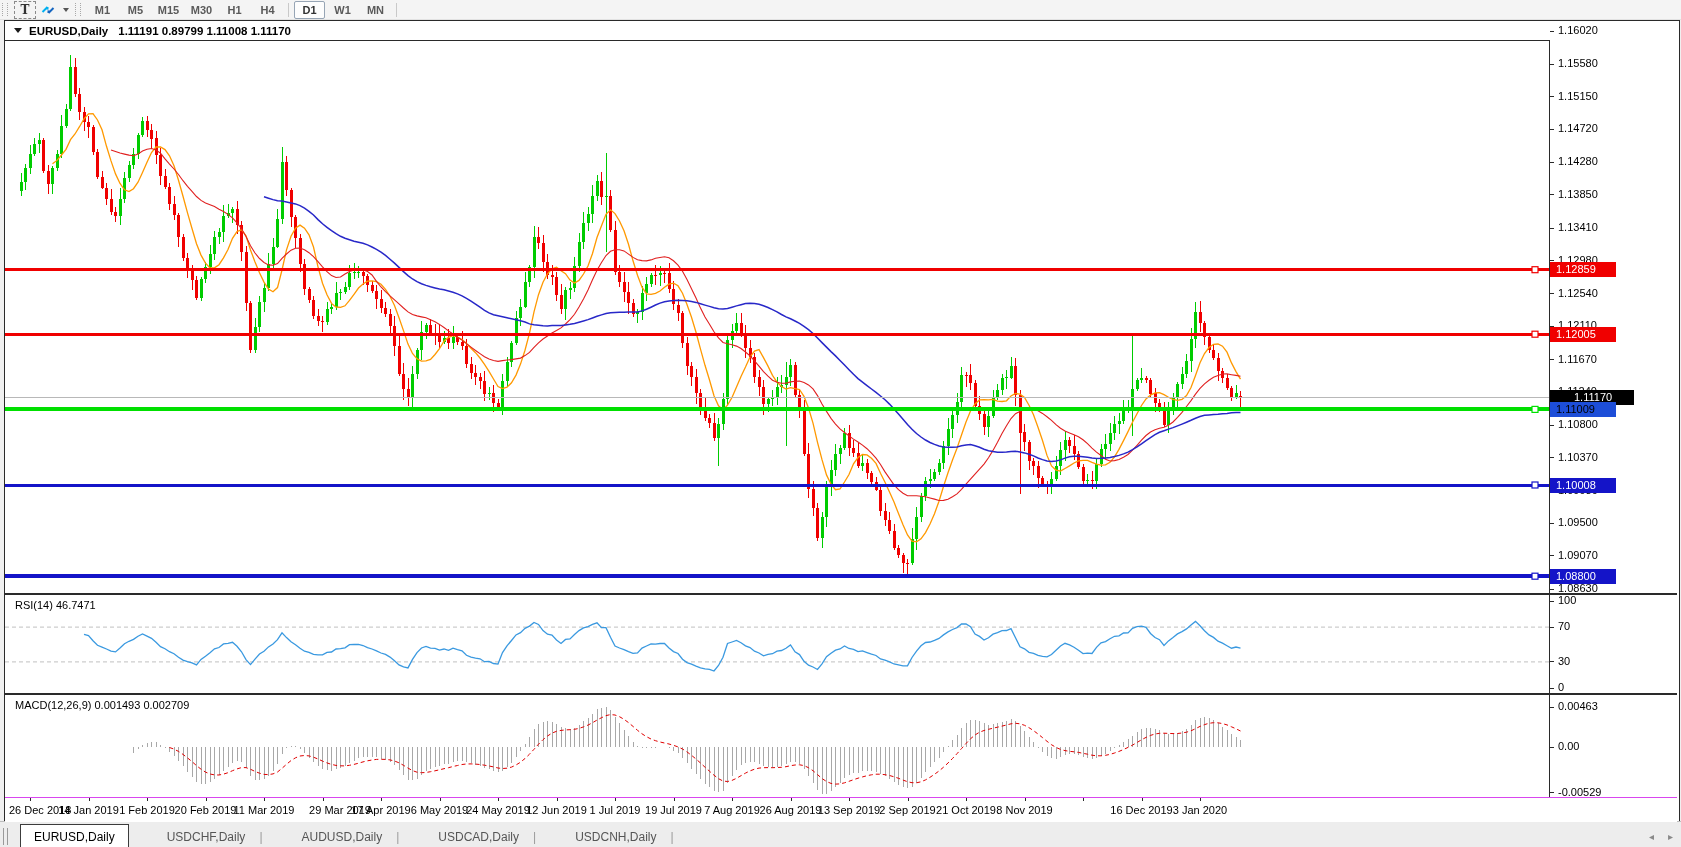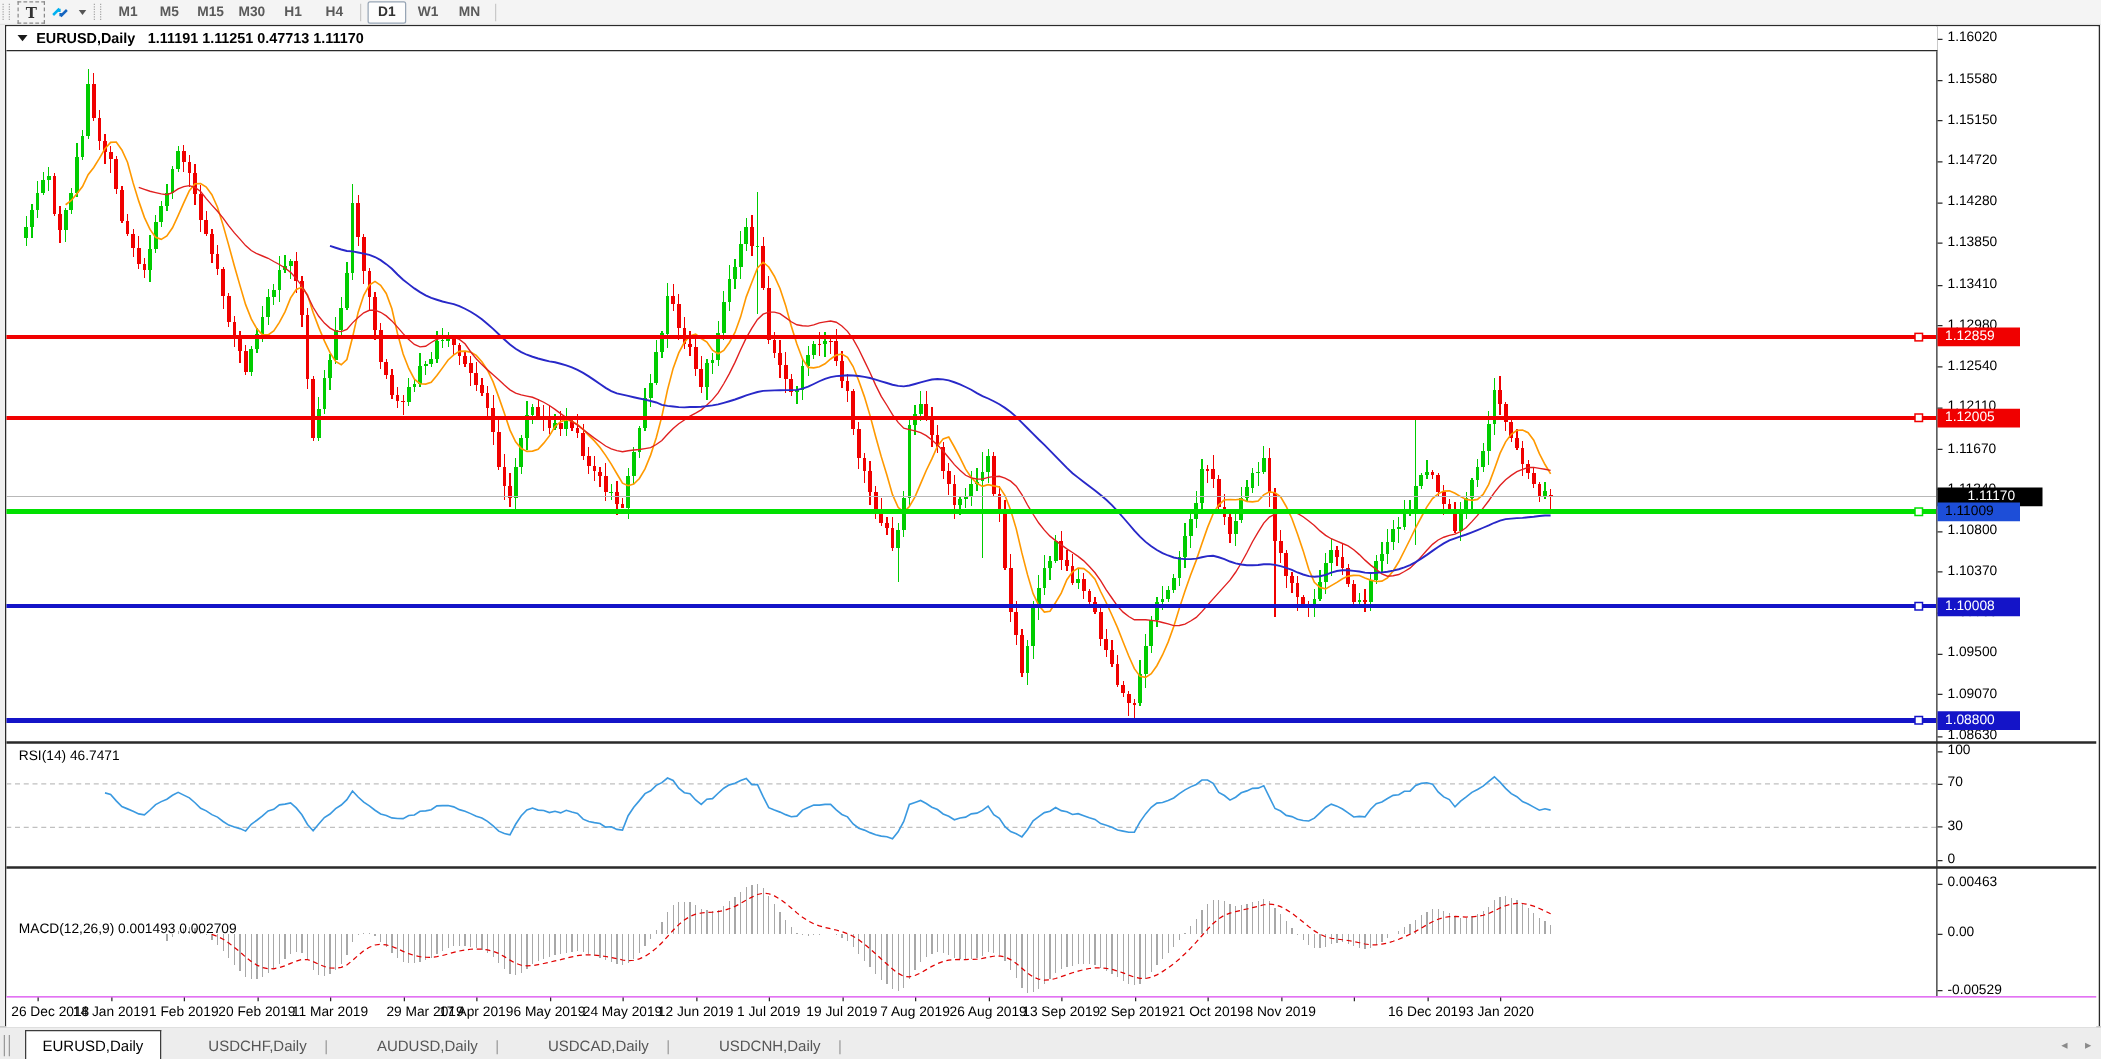--- a/index.html
+++ b/index.html
@@ -644,21 +644,21 @@
       <rect x="0" y="386.4" width="1544" height="4" fill="#00e000" shape-rendering="crispEdges"></rect>
       <rect x="1527" y="385.4" width="6" height="6" fill="#ffffff" stroke="#00e000" stroke-width="1.2"></rect>
       <rect x="0" y="462.5" width="1544" height="3" fill="#1414c8" shape-rendering="crispEdges"></rect>
       <rect x="1527" y="461.0" width="6" height="6" fill="#ffffff" stroke="#1414c8" stroke-width="1.2"></rect>
       <rect x="0" y="553.2" width="1544" height="4" fill="#1414c8" shape-rendering="crispEdges"></rect>
       <rect x="1527" y="552.2" width="6" height="6" fill="#ffffff" stroke="#1414c8" stroke-width="1.2"></rect>
     </svg>
   <div id="title-strip">
     <div id="collapse-tri"></div>
     <span class="title-text">EURUSD,Daily</span>
-    <span class="title-text" id="title-ohlc">1.11191 1.11251 0.47713 1.11170</span>
+    <span class="title-text" id="title-ohlc">1.11191 0.89799 1.11008 1.11170</span>
   </div>
   <div class="hsep" style="top:572px"></div>
   <svg id="rsi-svg" class="panel" width="1544" height="98">
       <line x1="0" y1="32.1" x2="1544" y2="32.1" stroke="#c0c0c0" stroke-width="1" stroke-dasharray="4 3"></line>
       <line x1="0" y1="66.9" x2="1544" y2="66.9" stroke="#c0c0c0" stroke-width="1" stroke-dasharray="4 3"></line>
       <polyline points="79.0,39.3 83.5,40.5 88.0,45.7 92.5,50.3 97.0,52.1 101.5,54.0 106.0,56.1 110.5,56.9 115.0,53.0 119.5,48.7 124.0,46.3 128.5,44.4 133.0,41.2 137.5,38.9 142.0,41.1 146.5,43.3 151.0,47.2 155.5,51.6 160.0,53.7 164.5,56.7 169.0,58.7 173.5,62.2 178.0,65.1 182.5,66.6 187.0,67.9 191.5,69.9 196.0,64.4 200.5,61.2 205.0,57.7 209.5,53.8 214.0,52.5 218.5,48.9 223.0,48.3 227.5,47.3 232.0,51.3 236.5,56.8 241.0,64.6 245.5,69.6 250.0,64.2 254.5,59.0 259.0,56.2 263.5,51.9 268.0,49.0 272.5,44.7 277.0,37.8 281.5,42.6 286.0,46.7 290.5,49.7 295.0,53.2 299.5,56.2 304.0,57.4 308.5,59.3 313.0,59.8 317.5,59.9 322.0,57.4 326.5,57.0 331.0,54.0 335.5,53.7 340.0,52.8 344.5,49.7 349.0,49.5 353.5,49.4 358.0,50.5 362.5,52.7 367.0,54.0 371.5,55.9 376.0,58.0 380.5,59.4 385.0,62.1 389.5,65.7 394.0,69.9 398.5,71.8 403.0,72.9 407.5,64.4 412.0,57.6 416.5,53.0 421.0,51.4 425.5,53.1 430.0,53.4 434.5,55.1 439.0,54.0 443.5,55.3 448.0,53.2 452.5,54.6 457.0,55.8 461.5,60.3 466.0,62.2 470.5,63.1 475.0,63.8 479.5,66.7 484.0,66.4 488.5,68.5 493.0,69.1 497.5,57.6 502.0,50.8 506.5,45.5 511.0,39.9 515.5,37.6 520.0,33.3 524.5,31.1 529.0,27.4 533.5,29.4 538.0,35.6 542.5,39.2 547.0,40.0 551.5,45.0 556.0,48.5 560.5,44.4 565.0,43.9 569.5,39.6 574.0,35.6 578.5,32.9 583.0,31.6 587.5,29.4 592.0,27.8 596.5,32.7 601.0,32.7 605.5,42.3 610.0,51.1 614.5,53.0 619.0,54.7 623.5,56.7 628.0,58.4 632.5,57.9 637.0,53.1 641.5,51.0 646.0,49.0 650.5,49.1 655.0,48.5 659.5,48.5 664.0,52.9 668.5,56.6 673.0,58.5 677.5,64.2 682.0,67.6 686.5,69.1 691.0,71.1 695.5,72.8 700.0,73.9 704.5,74.4 709.0,76.0 713.5,70.5 718.0,62.2 722.5,48.5 727.0,47.0 731.5,45.4 736.0,47.8 740.5,50.8 745.0,52.6 749.5,56.2 754.0,58.0 758.5,60.8 763.0,59.4 767.5,58.7 772.0,56.1 776.5,55.5 781.0,53.3 785.5,49.9 790.0,56.8 794.5,59.6 799.0,66.3 803.5,70.2 808.0,72.0 812.5,74.5 817.0,68.8 821.5,61.7 826.0,58.3 830.5,55.1 835.0,54.0 839.5,51.0 844.0,53.5 848.5,54.4 853.0,56.6 857.5,55.9 862.0,57.6 866.5,59.2 871.0,60.5 875.5,63.9 880.0,65.2 884.5,66.8 889.0,69.0 893.5,69.9 898.0,70.8 902.5,70.8 907.0,62.5 911.5,56.1 916.0,50.8 920.5,47.5 925.0,47.0 929.5,45.4 934.0,43.4 938.5,39.9 943.0,36.9 947.5,34.5 952.0,32.6 956.5,29.0 961.0,29.0 965.5,31.7 970.0,39.0 974.5,41.4 979.0,45.1 983.5,42.8 988.0,39.2 992.5,37.7 997.0,35.7 1001.5,35.5 1006.0,33.6 1010.5,42.7 1015.0,51.8 1019.5,53.8 1024.0,57.3 1028.5,58.3 1033.0,60.4 1037.5,61.4 1042.0,61.8 1046.5,59.5 1051.0,55.3 1055.5,51.0 1060.0,48.3 1064.5,49.9 1069.0,52.2 1073.5,55.3 1078.0,58.6 1082.5,58.1 1087.0,58.5 1091.5,52.4 1096.0,47.9 1100.5,46.6 1105.0,43.8 1109.5,41.3 1114.0,40.8 1118.5,38.0 1123.0,37.9 1127.5,33.4 1132.0,31.7 1136.5,31.2 1141.0,32.3 1145.5,38.5 1150.0,42.5 1154.5,44.7 1159.0,50.5 1163.5,45.9 1168.0,42.5 1172.5,38.9 1177.0,36.6 1181.5,33.9 1186.0,30.1 1190.5,26.4 1195.0,30.7 1199.5,35.7 1204.0,39.9 1208.5,42.4 1213.0,46.2 1217.5,48.2 1222.0,50.7 1226.5,53.2 1231.0,52.0 1235.5,53.1" fill="none" stroke="#3a99e0" stroke-width="1.3"></polyline>
     </svg>
   <div class="ind-label" style="top:578px">RSI(14) 46.7471</div>
   <div class="hsep" style="top:672px"></div>
   <svg id="macd-svg" class="panel" width="1544" height="102">
@@ -906,21 +906,21 @@
         <line x1="1208.5" y1="52" x2="1208.5" y2="25.3" stroke="#a8a8a8" stroke-width="1"></line>
         <line x1="1213" y1="52" x2="1213" y2="28.3" stroke="#a8a8a8" stroke-width="1"></line>
         <line x1="1217.5" y1="52" x2="1217.5" y2="31.6" stroke="#a8a8a8" stroke-width="1"></line>
         <line x1="1222" y1="52" x2="1222" y2="35.2" stroke="#a8a8a8" stroke-width="1"></line>
         <line x1="1226.5" y1="52" x2="1226.5" y2="39.2" stroke="#a8a8a8" stroke-width="1"></line>
         <line x1="1231" y1="52" x2="1231" y2="42.0" stroke="#a8a8a8" stroke-width="1"></line>
         <line x1="1235.5" y1="52" x2="1235.5" y2="44.8" stroke="#a8a8a8" stroke-width="1"></line>
       </g>
       <polyline points="164.5,52.5 169.0,54.1 173.5,56.4 178.0,59.4 182.5,62.9 187.0,66.6 191.5,70.6 196.0,74.2 200.5,77.1 205.0,79.0 209.5,79.9 214.0,80.0 218.5,79.1 223.0,77.7 227.5,75.7 232.0,73.9 236.5,72.6 241.0,72.6 245.5,74.3 250.0,76.4 254.5,78.2 259.0,79.4 263.5,79.6 268.0,78.9 272.5,77.0 277.0,73.3 281.5,69.3 286.0,65.6 290.5,62.8 295.0,61.0 299.5,60.5 304.0,60.9 308.5,62.2 313.0,64.0 317.5,66.1 322.0,67.9 326.5,69.4 331.0,70.4 335.5,70.8 340.0,70.9 344.5,70.3 349.0,69.4 353.5,68.2 358.0,66.9 362.5,65.8 367.0,65.0 371.5,64.4 376.0,64.3 380.5,64.4 385.0,64.9 389.5,66.0 394.0,67.8 398.5,70.3 403.0,73.1 407.5,75.6 412.0,77.2 416.5,77.7 421.0,77.5 425.5,76.7 430.0,75.8 434.5,74.8 439.0,73.7 443.5,72.7 448.0,71.5 452.5,70.5 457.0,69.5 461.5,69.0 466.0,68.9 470.5,69.1 475.0,69.5 479.5,70.2 484.0,71.0 488.5,71.9 493.0,73.0 497.5,73.5 502.0,73.2 506.5,72.1 511.0,70.0 515.5,67.2 520.0,63.5 524.5,59.2 529.0,54.3 533.5,49.2 538.0,44.7 542.5,41.0 547.0,38.1 551.5,36.3 556.0,35.4 560.5,34.9 565.0,34.7 569.5,34.3 574.0,33.4 578.5,31.9 583.0,30.1 587.5,27.7 592.0,25.1 596.5,22.7 601.0,20.6 605.5,19.6 610.0,20.0 614.5,21.7 619.0,24.3 623.5,27.6 628.0,31.4 632.5,35.3 637.0,38.8 641.5,41.7 646.0,44.0 650.5,45.7 655.0,47.0 659.5,48.0 664.0,49.0 668.5,50.3 673.0,51.9 677.5,54.0 682.0,56.9 686.5,60.3 691.0,64.0 695.5,68.0 700.0,72.2 704.5,76.2 709.0,80.2 713.5,83.7 718.0,86.0 722.5,86.5 727.0,85.4 731.5,83.3 736.0,80.7 740.5,78.1 745.0,75.9 749.5,74.2 754.0,73.1 758.5,72.7 763.0,72.6 767.5,72.7 772.0,72.5 776.5,72.3 781.0,71.7 785.5,70.7 790.0,70.0 794.5,69.8 799.0,70.6 803.5,72.7 808.0,75.7 812.5,79.6 817.0,83.5 821.5,86.5 826.0,88.4 830.5,89.1 835.0,88.9 839.5,87.8 844.0,86.3 848.5,84.7 853.0,83.2 857.5,81.9 862.0,80.7 866.5,79.8 871.0,79.2 875.5,79.2 880.0,79.7 884.5,80.5 889.0,81.8 893.5,83.3 898.0,85.1 902.5,86.7 907.0,87.7 911.5,87.8 916.0,86.8 920.5,84.9 925.0,82.3 929.5,79.3 934.0,76.0 938.5,72.2 943.0,68.0 947.5,63.5 952.0,58.7 956.5,53.6 961.0,48.5 965.5,43.8 970.0,40.0 974.5,37.2 979.0,35.5 983.5,34.3 988.0,33.2 992.5,32.2 997.0,31.1 1001.5,30.0 1006.0,28.8 1010.5,28.3 1015.0,28.8 1019.5,30.3 1024.0,32.7 1028.5,35.6 1033.0,39.0 1037.5,42.6 1042.0,46.3 1046.5,49.7 1051.0,52.4 1055.5,54.4 1060.0,55.6 1064.5,56.3 1069.0,56.8 1073.5,57.4 1078.0,58.3 1082.5,59.2 1087.0,60.2 1091.5,60.8 1096.0,60.8 1100.5,60.3 1105.0,59.4 1109.5,58.0 1114.0,56.4 1118.5,54.5 1123.0,52.4 1127.5,50.1 1132.0,47.5 1136.5,44.8 1141.0,42.4 1145.5,40.4 1150.0,39.0 1154.5,38.3 1159.0,38.2 1163.5,38.4 1168.0,38.6 1172.5,38.5 1177.0,38.0 1181.5,37.2 1186.0,35.8 1190.5,33.7 1195.0,31.4 1199.5,29.6 1204.0,28.3 1208.5,27.7 1213.0,27.8 1217.5,28.6 1222.0,29.9 1226.5,31.8 1231.0,33.8 1235.5,36.0" fill="none" stroke="#e00000" stroke-width="1" stroke-dasharray="4 3"></polyline>
     </svg>
-  <div class="ind-label" style="top:716px">MACD(12,26,9) 0.001493 0.002709</div>
+  <div class="ind-label" style="top:678px">MACD(12,26,9) 0.001493 0.002709</div>
   <div id="date-axis">
       <div class="date-tick" style="left: 25px;"></div>
       <div class="date-label first" style="left: 4px;">26 Dec 2018</div>
       <div class="date-tick" style="left: 83.5px;"></div>
       <div class="date-label" style="left: 83.5px;">14 Jan 2019</div>
       <div class="date-tick" style="left: 142px;"></div>
       <div class="date-label" style="left: 142px;">1 Feb 2019</div>
       <div class="date-tick" style="left: 200.5px;"></div>
       <div class="date-label" style="left: 200.5px;">20 Feb 2019</div>
       <div class="date-tick" style="left: 259px;"></div>

